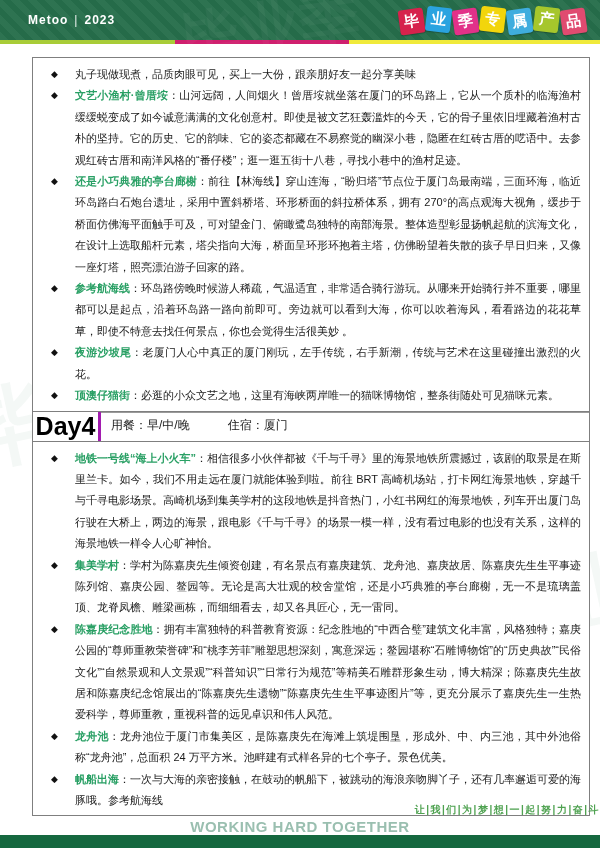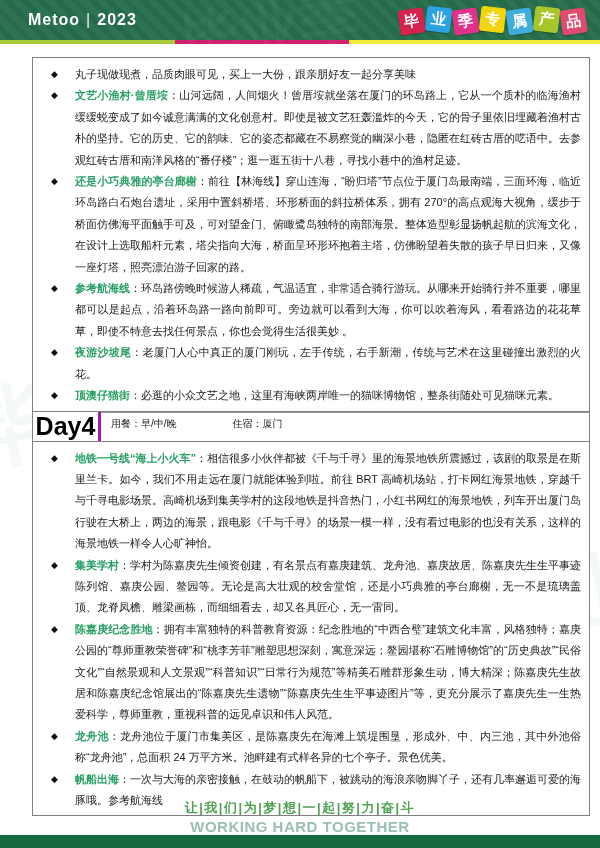--- a/index.html
+++ b/index.html
@@ -10,21 +10,21 @@
     font-family:"Liberation Sans","DejaVu Sans",sans-serif;
     color:#1a1a1a;
   }
   
   .top-bar {
     position:relative; height:40px; background:#266e4b;
     background-image:repeating-linear-gradient(45deg, rgba(255,255,255,0.035) 0 6px, rgba(0,0,0,0.03) 6px 12px);
     display:flex; align-items:center; justify-content:space-between;
     padding:0 14px 0 28px;
   }
-  .logo { display:flex; align-items:center; color:#ffffff; font-weight:bold; font-size:16px; letter-spacing:1px; }
+  .logo { display:flex; align-items:center; color:#ffffff; font-weight:bold; font-size:12px; letter-spacing:1px; }
   .logo .bar { margin:0 6px; font-weight:normal; opacity:.9; }
   .badge { display:flex; align-items:center; }
   .badge .tile {
     width:25px; height:25px; margin-left:2px; border-radius:3px;
     display:flex; align-items:center; justify-content:center;
     color:#ffffff; font-size:15px; font-weight:bold;
     box-shadow:0 1px 1px rgba(0,0,0,0.25);
   }
   .badge .tile:nth-child(odd)  { transform:rotate(-8deg) translateY(1px); }
   .badge .tile:nth-child(even) { transform:rotate(7deg)  translateY(-1px); }
@@ -54,27 +54,27 @@
     display:flex; align-items:center; justify-content:center;
     font-size:25px; font-weight:bold; color:#000000;
   }
   .day-right { flex:1; }
   .route-title {
     padding:7px 10px 6px 10px;
     color:#21a05f; font-weight:bold; font-size:13.5px; line-height:21px; text-align:justify;
   }
   .meal-row {
     border-top:1px solid #9a9a9a; padding:4px 10px 5px 10px;
-    display:flex; gap:56px; font-size:10px; color:#1a1a1a;
+    display:flex; gap:38px; font-size:12px; color:#1a1a1a;
   }
   
   .crowd { position:absolute; left:50%; transform:translateX(-50%); bottom:44px; z-index:1; }
   .slogan-cn {
     position:absolute; left:0; right:0; bottom:31px; z-index:2;
-    text-align:center; font-size:13px; letter-spacing:1.5px; color:#4fa251; font-weight:bold;
+    text-align:right; font-size:10px; letter-spacing:1.5px; color:#4fa251; font-weight:bold;
   }
   .slogan-en {
     position:absolute; left:0; right:0; bottom:13px; z-index:2;
     text-align:center; font-size:15px; font-weight:bold; letter-spacing:0.5px; color:#9abfb0;margin-top:33px;
   }
   .bottom-bar { position:absolute; left:0; right:0; bottom:0; height:13px; background:#15683f; }
   
   .wm {
     position:absolute; z-index:0; font-weight:bold; color:rgba(46,125,84,0.05);
     pointer-events:none; white-space:nowrap;

